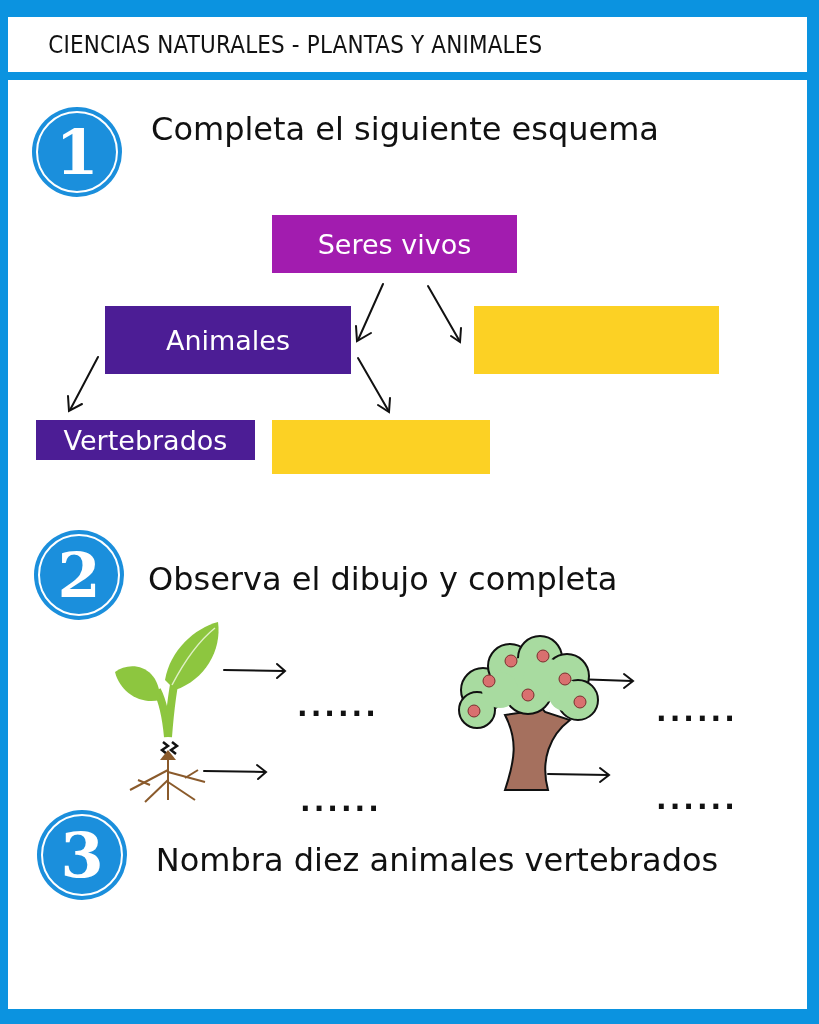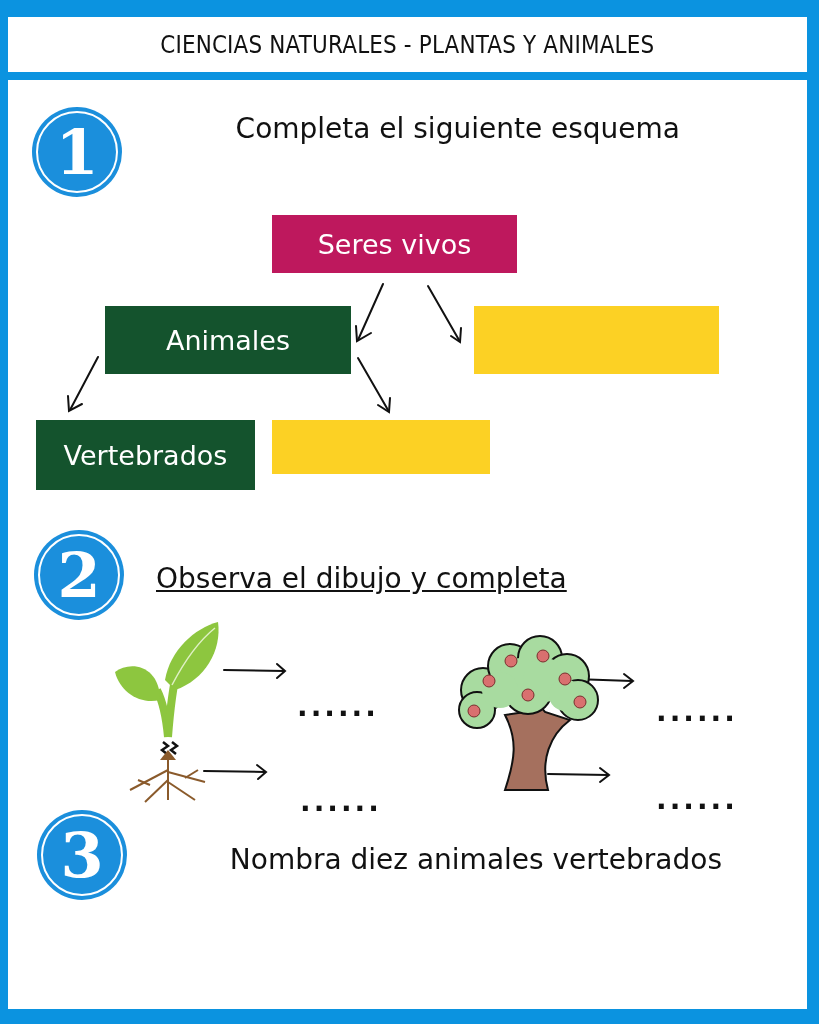--- a/index.html
+++ b/index.html
@@ -1,26 +1,26 @@
 <!DOCTYPE html>
 <html><head>
 <meta charset="utf-8">
 <style>
   html, body { margin:0; padding:0; }
   body { width:819px; height:1024px; background:#0b93e0; position:relative; overflow:hidden; font-family:"DejaVu Sans", sans-serif; }
-  .header-box { position:absolute; left:8px; top:17px; width:799px; height:55px; background:#fff; display:flex; align-items:center; justify-content:center; }
+  .header-box { position:absolute; left:8px; top:17px; width:799px; height:55px; background:#fff; display:flex; align-items:center; justify-content:flex-start; }
   .header-title { font-family:"DejaVu Sans", sans-serif; font-size:25px; letter-spacing:0.2px; color:#111; transform:scaleX(0.86); white-space:nowrap; }
   .main-box { position:absolute; left:8px; top:80px; width:799px; height:929px; background:#fff; }
   .badge { position:absolute; width:90px; height:90px; border-radius:50%; background:#1b8fdc; box-shadow:0 0 0 0 #fff; }
   .badge::before { content:""; position:absolute; inset:4px; border-radius:50%; border:2px solid #fff; }
   .badge span { position:absolute; inset:0; display:flex; align-items:center; justify-content:center; color:#fff; font-family:"DejaVu Serif", serif; font-weight:bold; font-size:62px; }
-  .q-text { position:absolute; font-family:"DejaVu Sans", sans-serif; font-size:28px; color:#111; text-align:right; line-height:48px; }
+  .q-text { position:absolute; font-family:"DejaVu Sans", sans-serif; font-size:32px; color:#111; text-align:center; line-height:48px; }
   .box { position:absolute; display:flex; align-items:center; justify-content:center; color:#fff; font-size:27px; font-family:"DejaVu Sans", sans-serif; }
-  .red { background:#be185d; }
-  .green { background:#14532d; }
+  .red { background:#a21caf; }
+  .green { background:#4c1d95; }
   .yellow { background:#fcd124; }
   svg.overlay { position:absolute; left:0; top:0; }
   .dots { position:absolute; font-size:28px; font-weight:bold; letter-spacing:3px; color:#111; font-family:"DejaVu Sans", sans-serif; }
 </style>
 </head>
 <body>
 
 <div class="header-box">
   <div class="header-title">CIENCIAS NATURALES - PLANTAS Y ANIMALES</div>
 </div>
@@ -36,21 +36,21 @@
 
 <div class="box red" style="left:272px;top:215px;width:245px;height:58px;">
   <span>Seres vivos</span>
 </div>
 <div class="box green" style="left:105px;top:306px;width:246px;height:68px;">
   <span>Animales</span>
 </div>
 <div class="box yellow" style="left:474px;top:306px;width:245px;height:68px;">
   <span></span>
 </div>
-<div class="box green" style="left:36px;top:420px;width:219px;height:70px;">
+<div class="box green" style="left:36px;top:420px;width:219px;height:40px;">
   <span>Vertebrados</span>
 </div>
 <div class="box yellow" style="left:272px;top:420px;width:218px;height:54px;">
   <span></span>
 </div>
 
 <svg class="overlay" width="819" height="1024">
   <g stroke="#111" stroke-width="2" fill="none" stroke-linecap="round">
 
     <path d="M383 284 L358 340"></path>
@@ -73,21 +73,21 @@
     <path d="M574 679 L632 681"></path>
     <path d="M624 674 L633 681 L624 688"></path>
     <path d="M548 774 L608 775"></path>
     <path d="M600 768 L609 775 L600 782"></path>
   </g>
 </svg>
 
 <div class="badge" style="left:34px;top:530px;">
   <span>2</span>
 </div>
-<div class="q-text" style="left:156px;top:555px;text-decoration:underline;">Observa el dibujo y completa</div>
+<div class="q-text" style="left:148px;top:555px;">Observa el dibujo y completa</div>
 
 <svg class="overlay" width="819" height="1024">
 
   <path d="M168 737 C166 715 162 700 157 690" stroke="#8dc63f" stroke-width="8" fill="none"></path>
   <path d="M168 737 C170 710 172 690 178 665" stroke="#8dc63f" stroke-width="8" fill="none"></path>
 
   <path d="M115 672 C130 660 160 665 160 700 C140 705 120 692 115 672 Z" fill="#8dc63f"></path>
 
   <path d="M165 680 C170 650 195 628 218 622 C222 650 205 680 175 690 Z" fill="#8dc63f"></path>
   <path d="M172 685 C185 660 200 640 215 628" stroke="#dff0c4" stroke-width="1.5" fill="none"></path>

